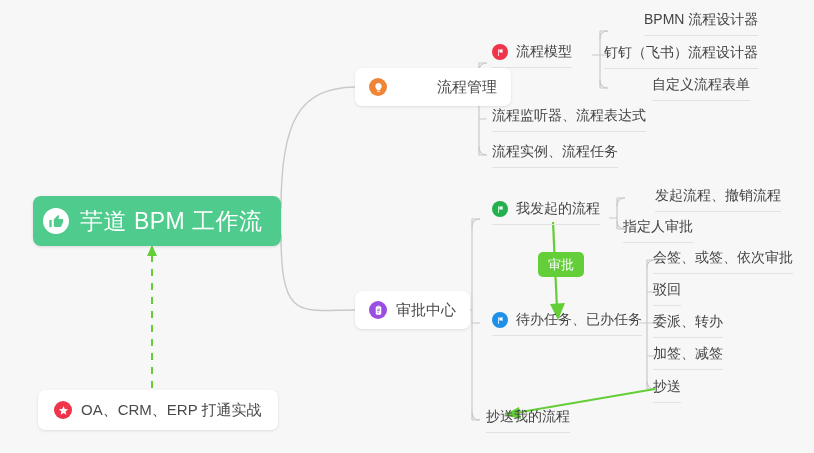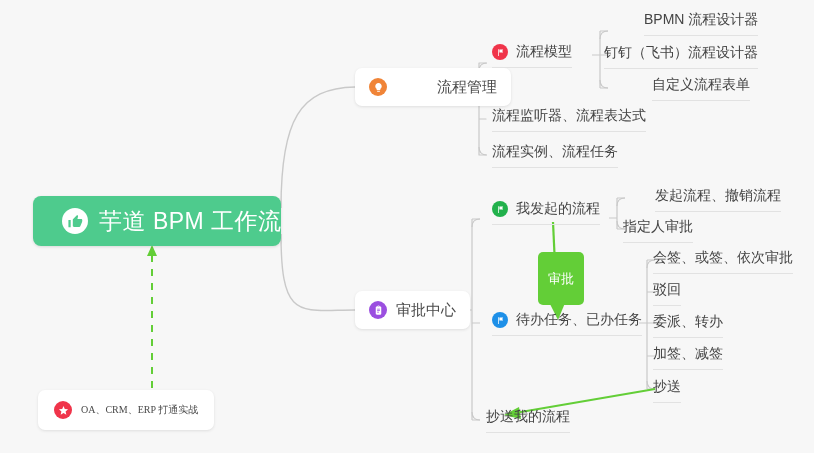--- a/index.html
+++ b/index.html
@@ -34,21 +34,21 @@
     left: 33px;
     top: 196px;
     width: 248px;
     height: 50px;
     background: #4ECB8D;
     border-radius: 8px;
     box-shadow: 0 1px 3px rgba(0,0,0,0.12);
     display: flex;
     align-items: center;
     box-sizing: border-box;
-    padding-left: 29px;
+    padding-left: 10px;
   }
   .root-label {
     color: #ffffff;
     font-size: 23px;
     letter-spacing: 0.5px;
     margin-left: 11px;
     white-space: nowrap;
   }
 
   
@@ -65,21 +65,21 @@
     white-space: nowrap;
   }
   .card .card-label {
     color: #4a4a4a;
     font-size: 15px;
     margin-left: 9px;
   }
   #node-liucheng-guanli { left: 355px; top: 68px; gap: 41px; }
   #node-shenpi-zhongxin { left: 355px; top: 291px; }
   #node-oa-crm-erp { left: 38px; top: 390px; padding: 0 16px; height: 40px; }
-  #node-oa-crm-erp .card-label { font-size: 10px; font-family: Liberation Serif, serif; }
+  #node-oa-crm-erp .card-label { font-size: 15px; }
 
   
   .uitem {
     position: absolute;
     display: flex;
     align-items: center;
     white-space: nowrap;
     font-size: 14px;
     color: #444444;
     padding-bottom: 6px;
@@ -101,21 +101,21 @@
   .badge-16 { width: 16px; height: 16px; }
   .badge-26 { width: 26px; height: 26px; }
 
   
   .green-tag {
     position: absolute;
     background: #63CE37;
     color: #ffffff;
     font-size: 13px;
     border-radius: 5px;
-    padding: 20px 10px;
+    padding: 6px 10px;
     white-space: nowrap;
     line-height: 1;
   }
 </style>
 </head>
 <body>
 
 <div id="canvas">
 
   <svg class="links" viewBox="0 0 814 453">

